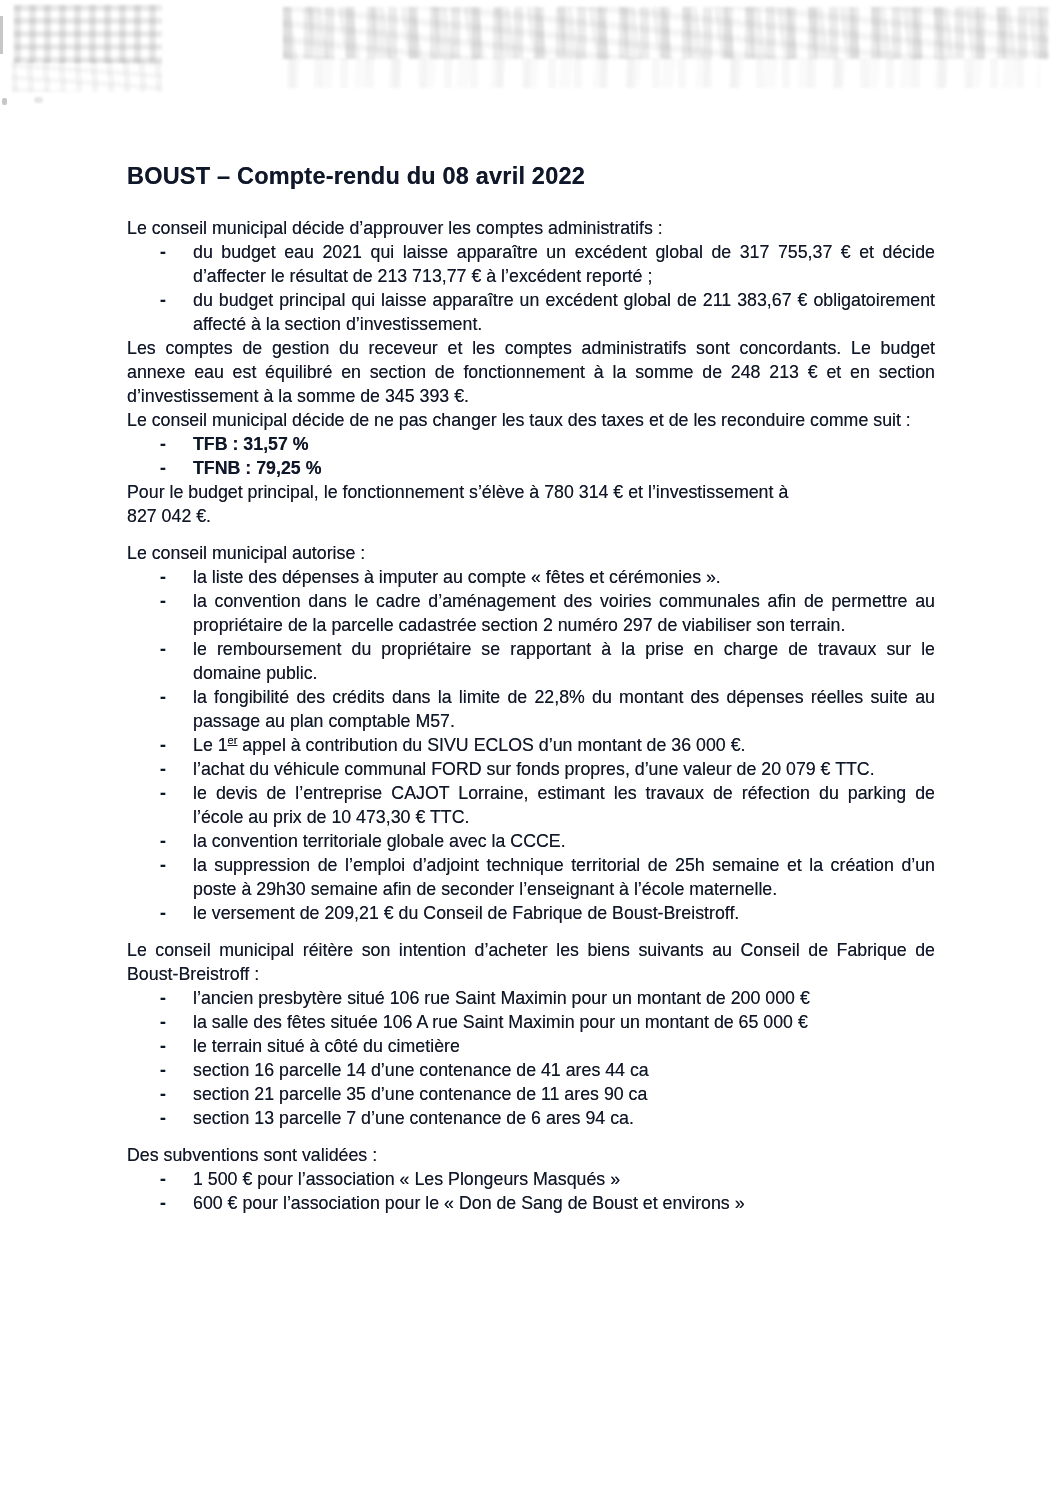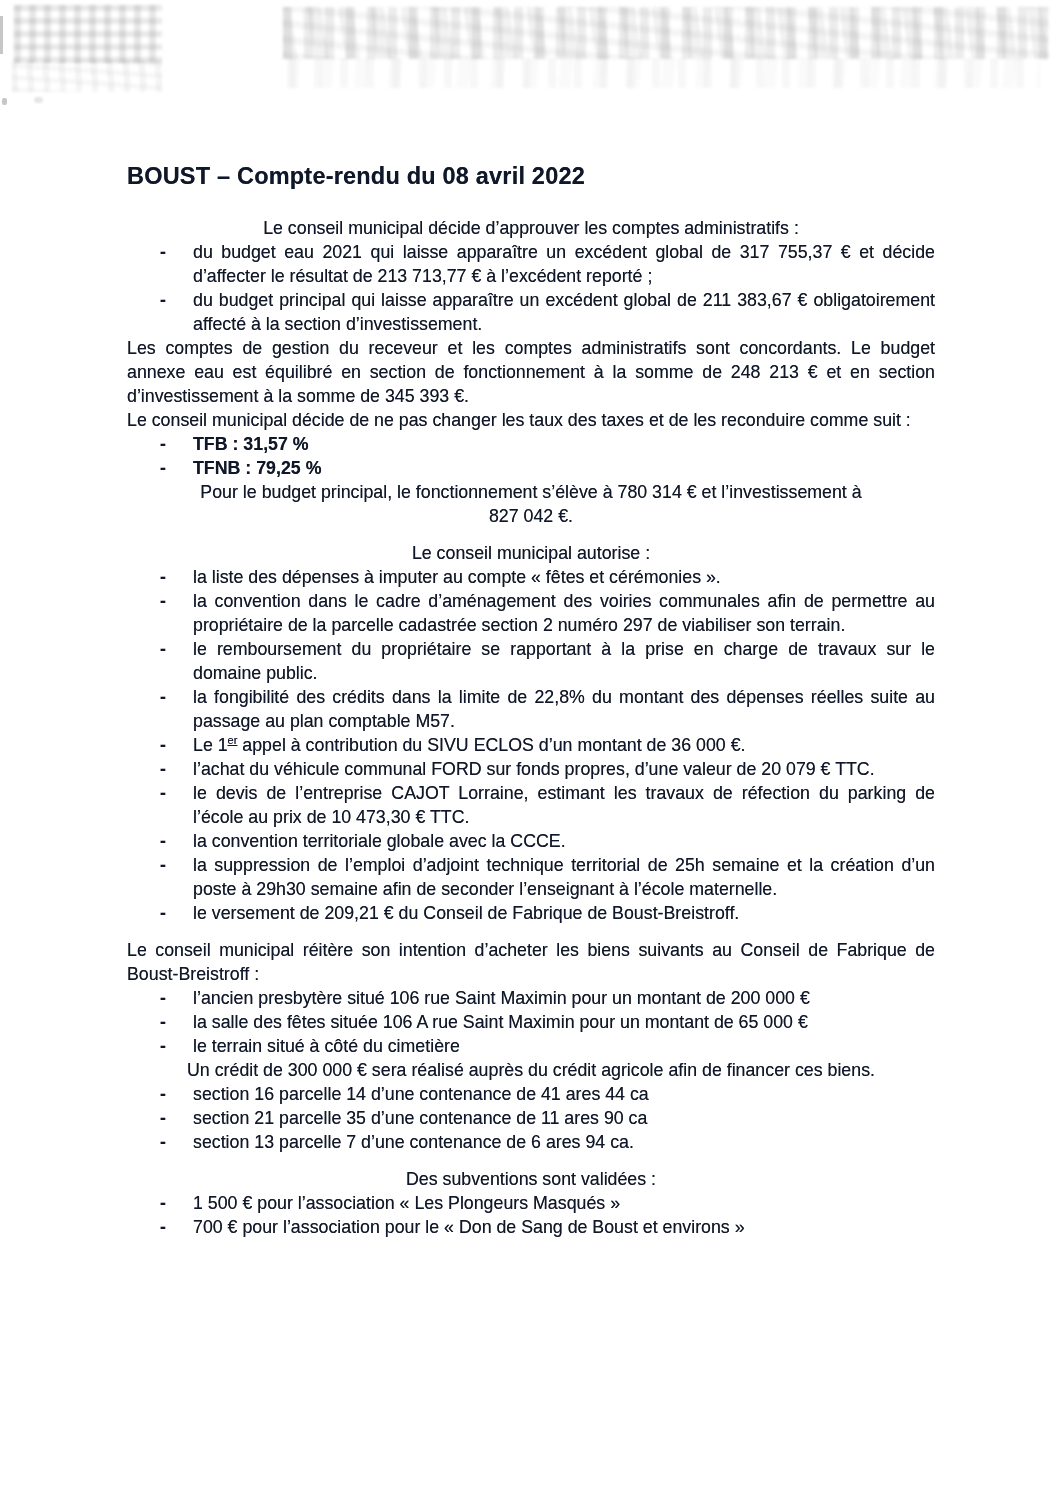--- a/index.html
+++ b/index.html
@@ -65,21 +65,21 @@
   }
   .title {
     font-size: 23.5px;
     line-height: 26px;
     font-weight: 700;
     letter-spacing: .2px;
     margin: 0 0 27px 0;
     text-align: left;
   }
   .para { margin: 0; }
-  .plain { text-align: center; }
+  .plain { text-align: left; }
   .li { display: flex; }
   .li .dash { flex: 0 0 33px; margin-left: 33px; font-weight: 700; }
   .li .txt { flex: 1; text-align: justify; min-width: 0; }
   .li .txt.bold { font-weight: 700; }
   .gap { margin-top: 13px; }
   sup.er { font-size: 11px; line-height: 0; vertical-align: super; text-decoration: underline; }
 </style>
 </head>
 <body>
 
@@ -170,21 +170,20 @@
       <span class="txt">l’ancien presbytère situé 106 rue Saint Maximin pour un montant de 200 000 €</span>
     </div>
     <div class="li">
       <span class="dash">-</span>
       <span class="txt">la salle des fêtes située 106 A rue Saint Maximin pour un montant de 65 000 €</span>
     </div>
     <div class="li">
       <span class="dash">-</span>
       <span class="txt">le terrain situé à côté du cimetière</span>
     </div>
-    <p class="para plain">Un crédit de 300 000 € sera réalisé auprès du crédit agricole afin de financer ces biens.</p>
 
     <div class="li">
       <span class="dash">-</span>
       <span class="txt plain">section 16 parcelle 14 d’une contenance de 41 ares 44 ca</span>
     </div>
     <div class="li">
       <span class="dash">-</span>
       <span class="txt plain">section 21 parcelle 35 d’une contenance de 11 ares 90 ca</span>
     </div>
     <div class="li">
@@ -192,17 +191,17 @@
       <span class="txt plain">section 13 parcelle 7 d’une contenance de 6 ares 94 ca.</span>
     </div>
 
     <p class="para plain gap">Des subventions sont validées :</p>
     <div class="li">
       <span class="dash">-</span>
       <span class="txt plain">1 500 € pour l’association « Les Plongeurs Masqués »</span>
     </div>
     <div class="li">
       <span class="dash">-</span>
-      <span class="txt plain">700 € pour l’association pour le « Don de Sang de Boust et environs »</span>
+      <span class="txt plain">600 € pour l’association pour le « Don de Sang de Boust et environs »</span>
     </div>
 
   </div>
 </div>
 
 </body></html>

